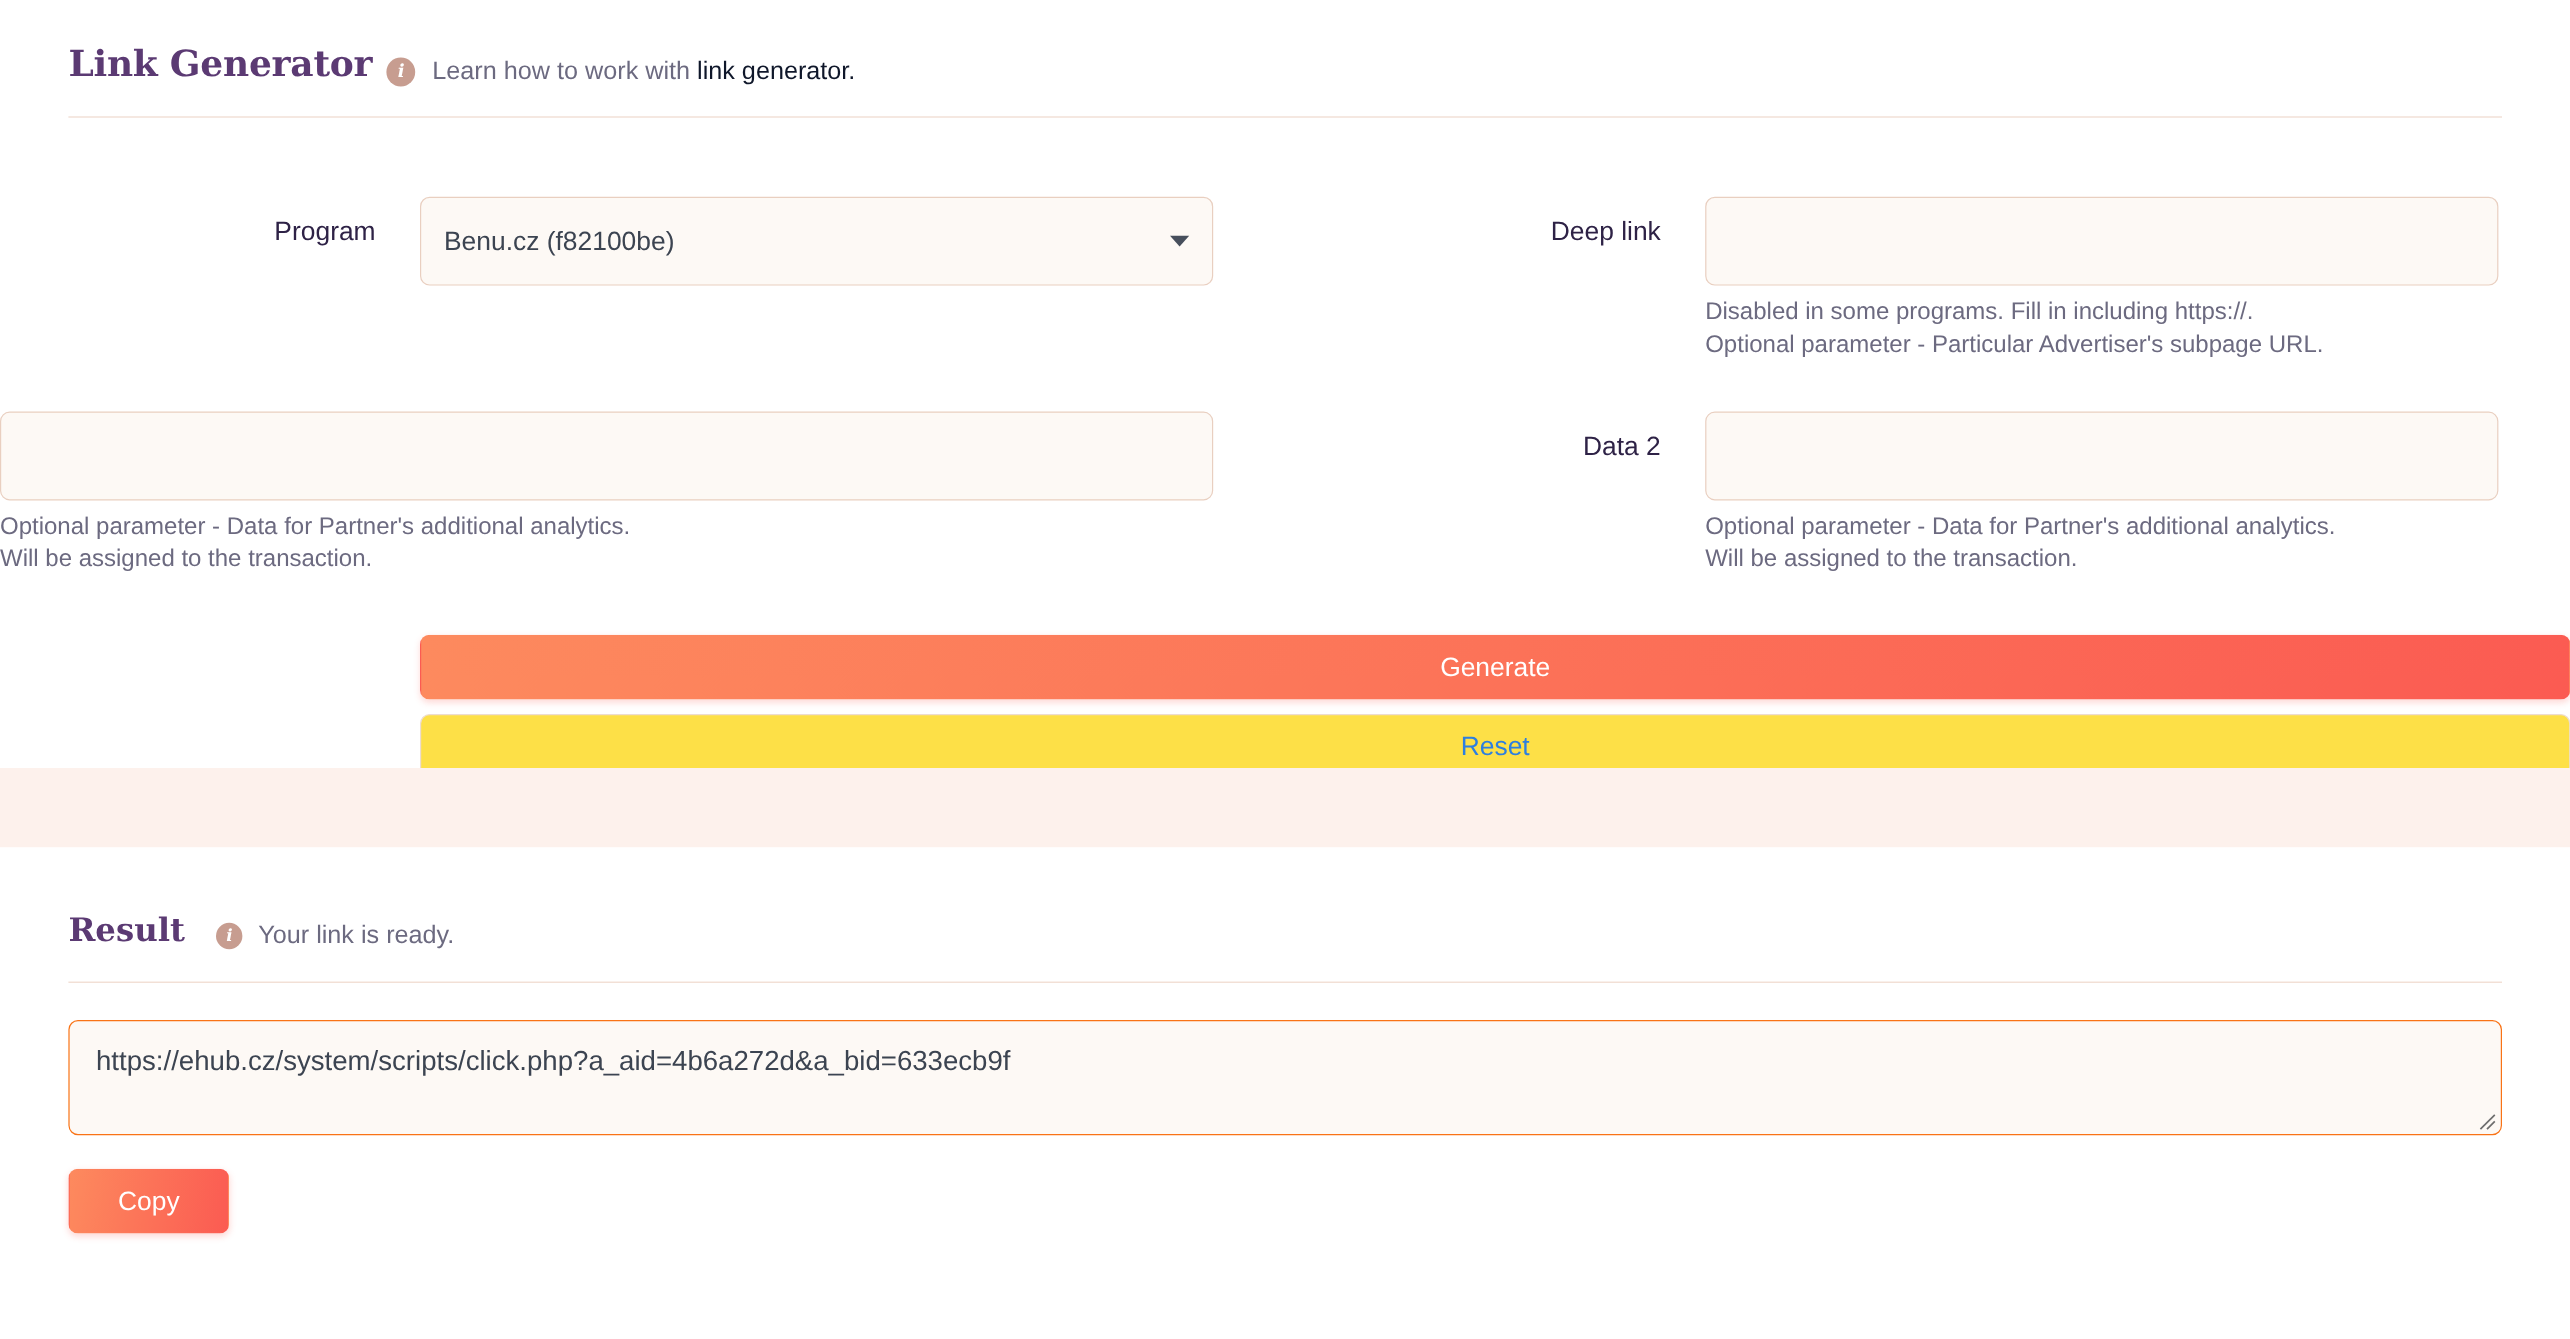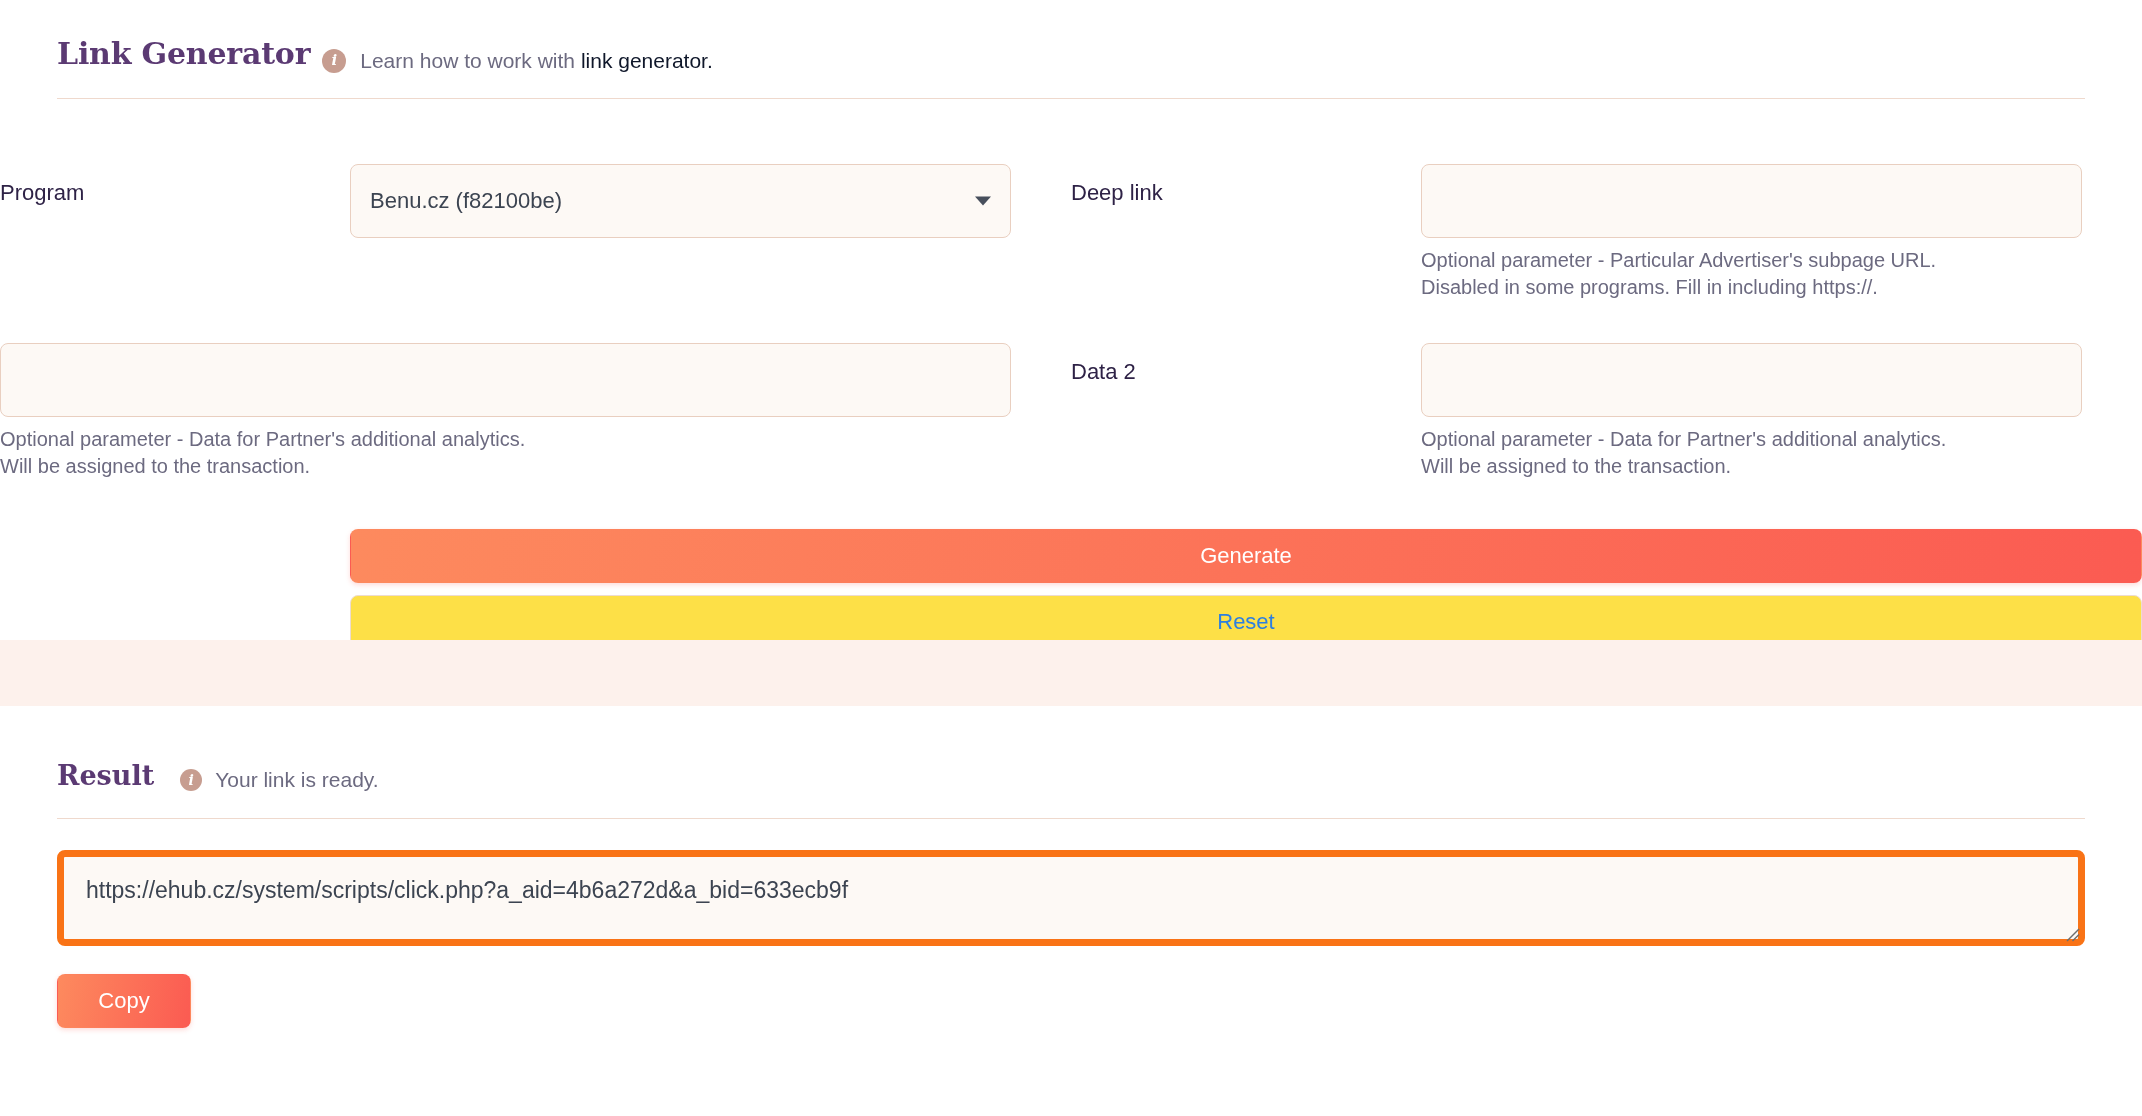--- a/index.html
+++ b/index.html
@@ -77,20 +77,21 @@
     display: flex;
     align-items: flex-start;
   }
   .col {
     display: flex;
     align-items: flex-start;
     width: 1071px;
   }
   .label {
     width: 350px;
+    text-align: right;
     padding-right: 37px;
     padding-top: 16px;
     font-size: 22px;
     color: #2e2246;
     white-space: nowrap;
     flex: none;
   }
   .field-wrap { flex: 1; padding-right: 60px; }
 
   .input-box {
@@ -187,21 +188,21 @@
     color: #6c6a80;
   }
   .result-wrap { padding: 0 57px; }
   .result-area {
     position: relative;
     margin-top: 31px;
   }
   .result-text {
     width: 100%;
     height: 96px;
-    border: 7px solid #f97316;
+    border: 1px solid #f97316;
     border-radius: 8px;
     background: #fdf9f5;
     font-family: "Liberation Sans", sans-serif;
     font-size: 23px;
     color: #3c4451;
     padding: 19px 22px;
     resize: none;
     outline: none;
     display: block;
     line-height: 1.3;
@@ -250,22 +251,22 @@
             <input class="input-box" type="text" readonly="" value="Benu.cz (f82100be)" style="">
             <span class="arrow"></span>
           </div>
         </div>
       </div>
       <div class="col">
         <div class="label">Deep link</div>
         <div class="field-wrap">
           <input class="input-box" type="text" placeholder="" style="">
           <div class="help">
+            <div>Disabled in some programs. Fill in including https://.</div>
             <div>Optional parameter - Particular Advertiser's subpage URL.</div>
-            <div>Disabled in some programs. Fill in including https://.</div>
           </div>
         </div>
       </div>
     </div>
 
     <div class="form-row" style="margin-top:43px;">
       <div class="col">
         <div class="field-wrap">
           <input class="input-box" type="text" placeholder="" style="">
           <div class="help">

